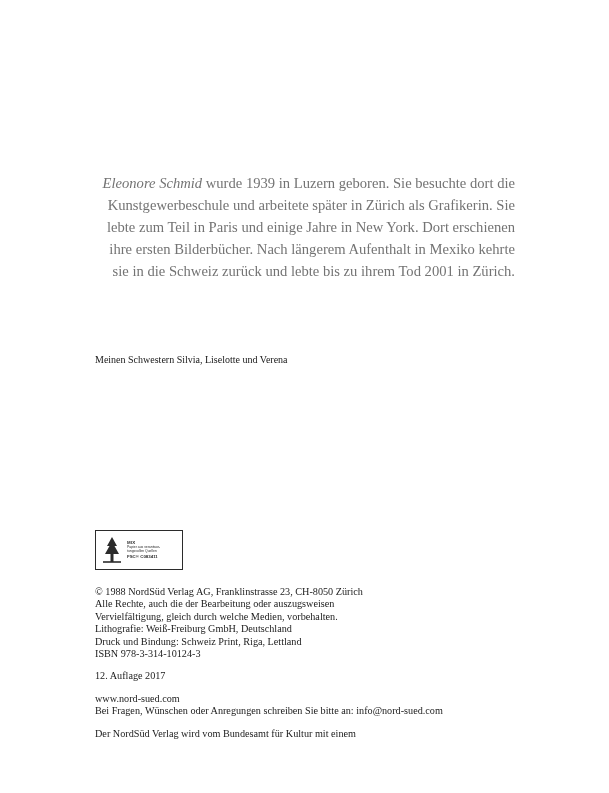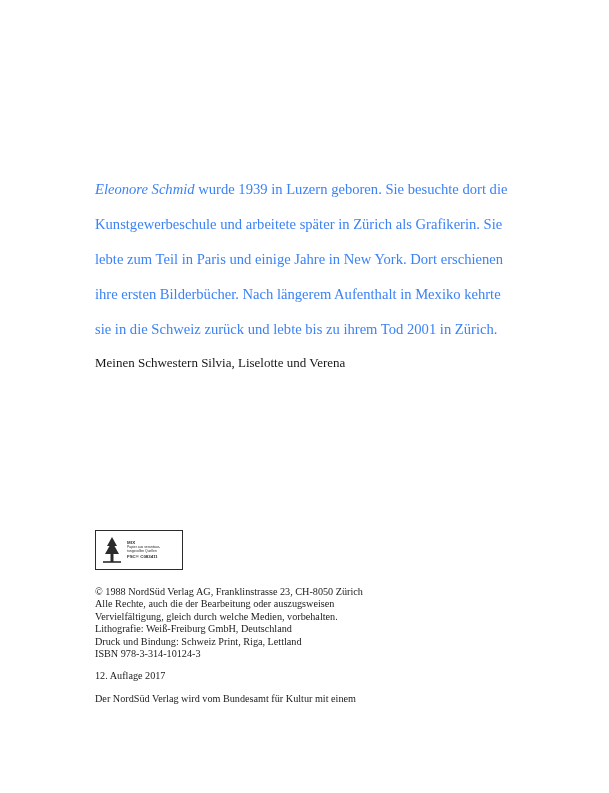--- a/index.html
+++ b/index.html
@@ -23,35 +23,35 @@
     height: 793px;
   }
 
   
   .bio {
     position: absolute;
     left: 95px;
     top: 157px;
     width: 420px;
     font-size: 14.6px;
-    line-height: 35px;
-    text-align: left;
-    color: #3b82f6;
+    line-height: 22px;
+    text-align: right;
+    color: #737373;
   }
   .bio .name {
     font-style: italic;
   }
 
   
   .dedication {
     position: absolute;
     left: 95px;
     top: 339px;
     width: 430px;
-    font-size: 13px;
+    font-size: 10px;
     line-height: 22px;
     color: #171717;
   }
 
   
   .fsc-logo {
     position: absolute;
     left: 95px;
     top: 530px;
     width: 88px;
@@ -155,17 +155,21 @@
       <div class="line">Alle Rechte, auch die der Bearbeitung oder auszugsweisen</div>
       <div class="line">Vervielfältigung, gleich durch welche Medien, vorbehalten.</div>
       <div class="line">Lithografie: Weiß-Freiburg GmbH, Deutschland</div>
       <div class="line">Druck und Bindung: Schweiz Print, Riga, Lettland</div>
       <div class="line">ISBN 978-3-314-10124-3</div>
     </div>
     <div class="block">
       <div class="line">12. Auflage 2017</div>
     </div>
     <div class="block">
+      <div class="line">www.nord-sued.com</div>
+      <div class="line">Bei Fragen, Wünschen oder Anregungen schreiben Sie bitte an: info@nord-sued.com</div>
+    </div>
+    <div class="block">
       <div class="line">Der NordSüd Verlag wird vom Bundesamt für Kultur mit einem</div>
     </div>
   </div>
 
 </div>
 
 </body></html>

